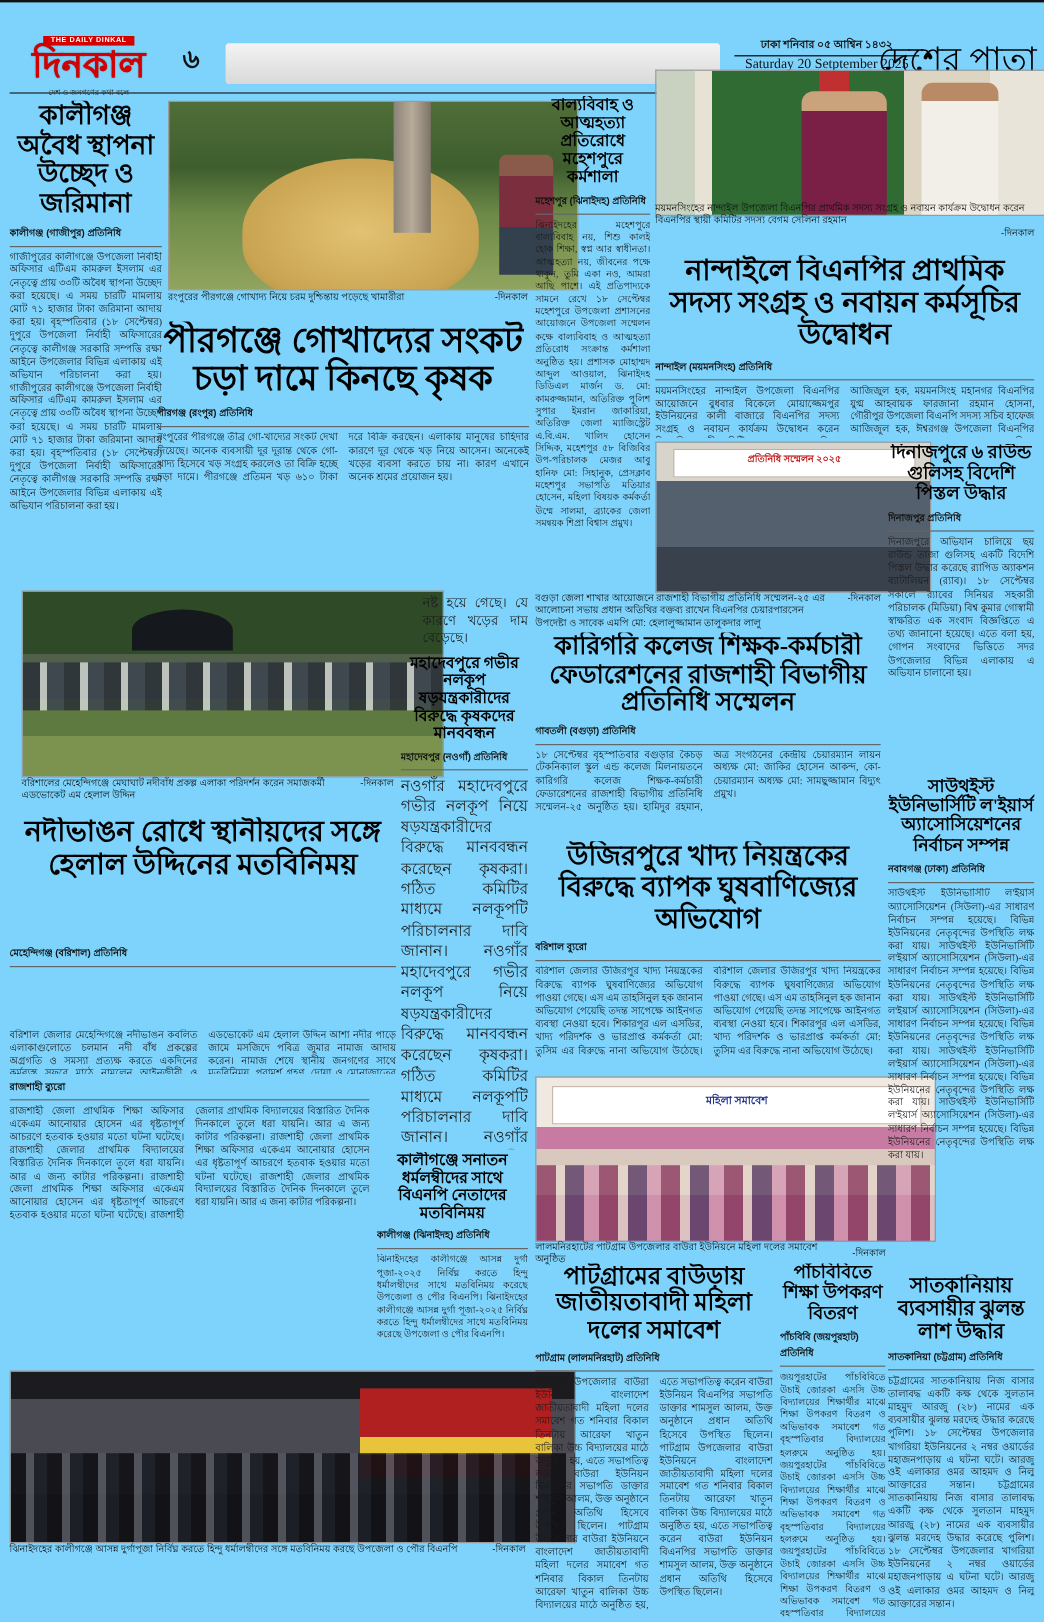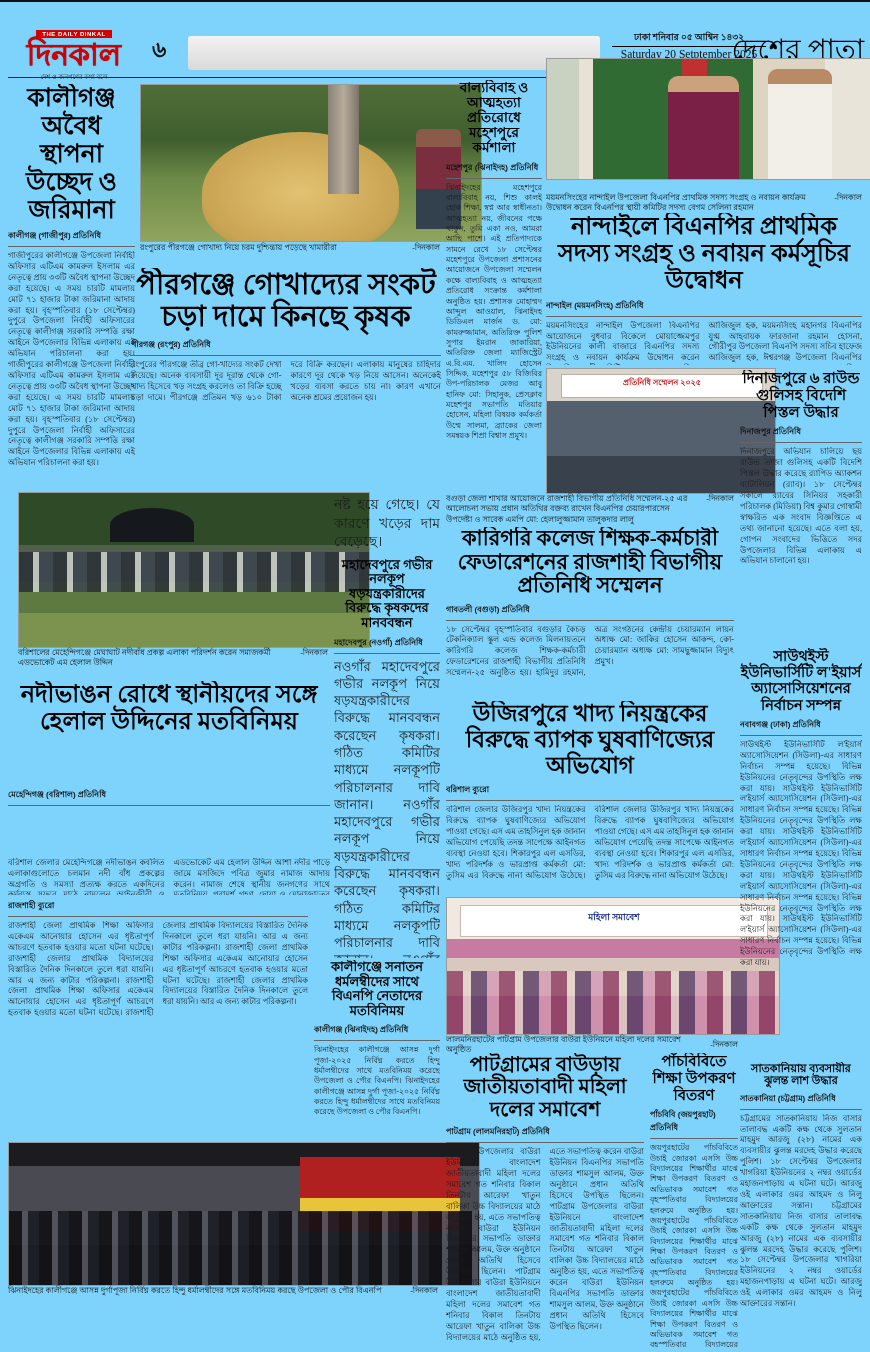--- a/index.html
+++ b/index.html
@@ -29,55 +29,55 @@
   .art{position:absolute;display:flex;flex-direction:column;overflow:hidden;}
   .h{font-weight:bold;text-align:center;line-height:1.12;margin:0 0 3px;color:#000;}
   .byline{font-weight:bold;font-size:8px;border-bottom:1px solid #666;
           padding:2px 0 4px;margin-bottom:4px;font-family:"Liberation Sans",sans-serif;}
   .body{flex:1;font-size:8.2px;line-height:1.33;text-align:justify;color:#1c1c1c;overflow:hidden;}
   .cols2{column-count:2;column-gap:9px;}
   .cap{font-size:8px;line-height:1.3;color:#111;display:flex;align-items:flex-start;
        font-family:"Liberation Sans",sans-serif;}
   .cap .credit{margin-left:auto;padding-left:8px;white-space:nowrap;}
 
-  #a1{left:8px;top:84px;width:127px;height:404px;} #a1 .h{font-size:25px;}
+  #a1{left:8px;top:84px;width:127px;height:404px;} #a1 .h{font-size:22px;}
   #a2{left:131px;top:268px;width:310px;height:224px;} #a2 .h{font-size:29px;}
   #a3{left:446px;top:80px;width:96px;height:412px;} #a3 .h{font-size:13.5px;} #a3 .body{font-size:7.8px;}
   #a4{left:546px;top:213px;width:316px;height:152px;} #a4 .h{font-size:24px;}
   #a5{left:740px;top:370px;width:122px;height:276px;} #a5 .h{font-size:15px;}
   #a6{left:446px;top:527px;width:288px;height:172px;} #a6 .h{font-size:21px;}
   #a7{left:8px;top:681px;width:322px;height:214px;gap:48px;} #a7 .h{font-size:24px;}
   #a8{left:334px;top:496px;width:106px;height:462px;} #a8 .h{font-size:13px;} #a8 .body{font-size:13px;}
   #a9{left:446px;top:701px;width:288px;height:194px;} #a9 .h{font-size:23px;}
   #a10{left:8px;top:897px;width:300px;height:243px;} #a10 .h{font-size:22px;}
   #a11{left:314px;top:960px;width:126px;height:180px;} #a11 .h{font-size:13px;} #a11 .body{font-size:7.8px;}
   #a12{left:446px;top:1053px;width:198px;height:294px;} #a12 .h{font-size:20px;}
   #a13{left:650px;top:1053px;width:88px;height:294px;} #a13 .h{font-size:15px;} #a13 .body{font-size:7.8px;}
   #a14{left:740px;top:648px;width:122px;height:410px;} #a14 .h{font-size:14.5px;}
-  #a15{left:740px;top:1062px;width:122px;height:284px;} #a15 .h{font-size:11px;}
-  .contblock{font-size:14px;line-height:1.33;text-align:justify;margin-bottom:6px;color:#1c1c1c;}
+  #a15{left:740px;top:1062px;width:122px;height:284px;} #a15 .h{font-size:17px;}
+  .contblock{font-size:11px;line-height:1.33;text-align:justify;margin-bottom:6px;color:#1c1c1c;margin-left:18px;}
 
   
   .photo{position:absolute;overflow:hidden;border:1px solid #9a9a9a;padding-left:40px;}
   #ph1{left:140px;top:84px;width:300px;height:156px;
        background:linear-gradient(#4f6e38 0%,#3f5e2e 35%,#6d8a48 60%,#90a45e 100%);}
   #ph1 .stack{position:absolute;left:18%;bottom:-8%;width:58%;height:78%;border-radius:50% 50% 40% 40%;
        background:radial-gradient(#e2c273,#c9a452 70%,#a8833a);}
   #ph1 .trunk{position:absolute;left:55%;top:0;width:9%;height:70%;
        background:linear-gradient(90deg,#8b8378,#b7ab9a,#7d7468);}
   #ph1 .person{position:absolute;right:6%;top:28%;width:13%;height:64%;
        background:linear-gradient(#8a5a4a 0 18%,#7a2e3e 18% 60%,#33404d 60% 100%);border-radius:6px 6px 0 0;}
   #cap1{left:140px;top:243px;width:300px;}
   #ph2{left:546px;top:58px;width:316px;height:120px;
        background:linear-gradient(90deg,#c9d2c0 0 9%,#e8e2d4 9% 13%,#2f6b33 13% 38%,#c03030 38% 45%,#2f6b33 45% 58%,#ded4c2 58% 78%,#e9e4da 78% 100%);}
   #ph2 .fig{position:absolute;left:34%;top:14%;width:20%;height:86%;border-radius:10px 10px 0 0;
        background:linear-gradient(#caa27c 0 16%,#7a1f46 16% 100%);}
   #ph2 .fig2{position:absolute;left:62%;top:8%;width:18%;height:92%;border-radius:9px 9px 0 0;
        background:linear-gradient(#b98a66 0 14%,#f2efe8 14% 100%);}
-  #cap2{left:546px;top:193px;width:316px;}
+  #cap2{left:546px;top:169px;width:316px;flex-direction:column;}
   #ph3{left:546px;top:368px;width:188px;height:124px;
        background:linear-gradient(#d8d4cc 0 26%,#55606e 26% 70%,#39414c 70% 100%);}
   #ph3 .ph-banner{position:absolute;left:6%;top:4%;width:88%;height:18%;background:#fff;
        color:#c01818;font-size:8px;font-weight:bold;text-align:center;line-height:2.1;
        border:1px solid #b9b2a4;}
   #cap3{left:446px;top:494px;width:288px;}
   #ph4{left:18px;top:492px;width:310px;height:154px;
        background:linear-gradient(#2e4a26 0 34%,#51604a 34% 58%,#5f7a40 58% 78%,#7b934f 78% 100%);}
   #ph4 .umbrella{position:absolute;left:26%;top:10%;width:24%;height:22%;border-radius:50% 50% 0 0;
        background:#15181c;}

